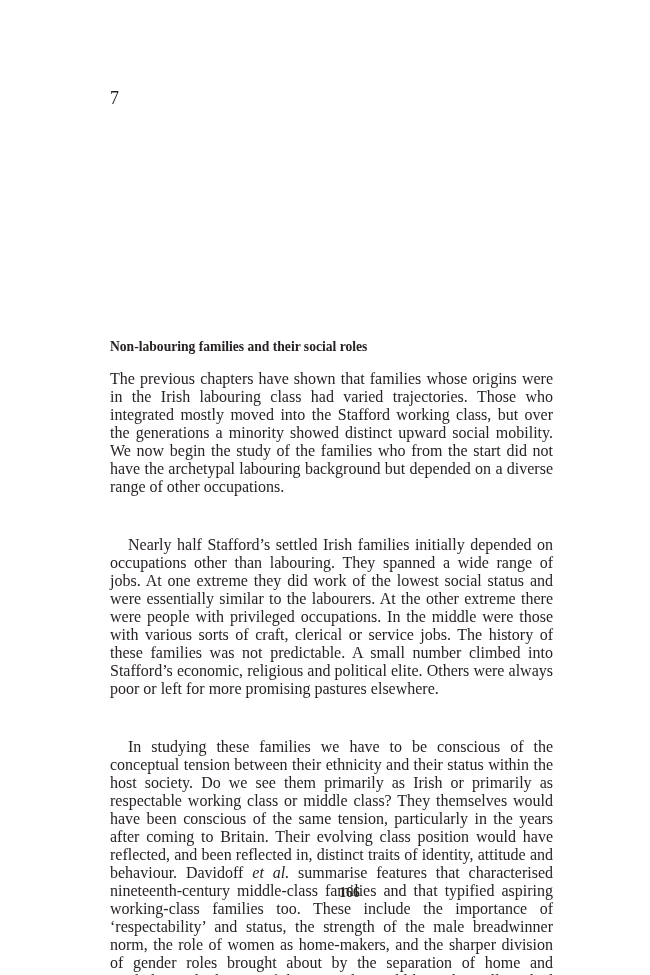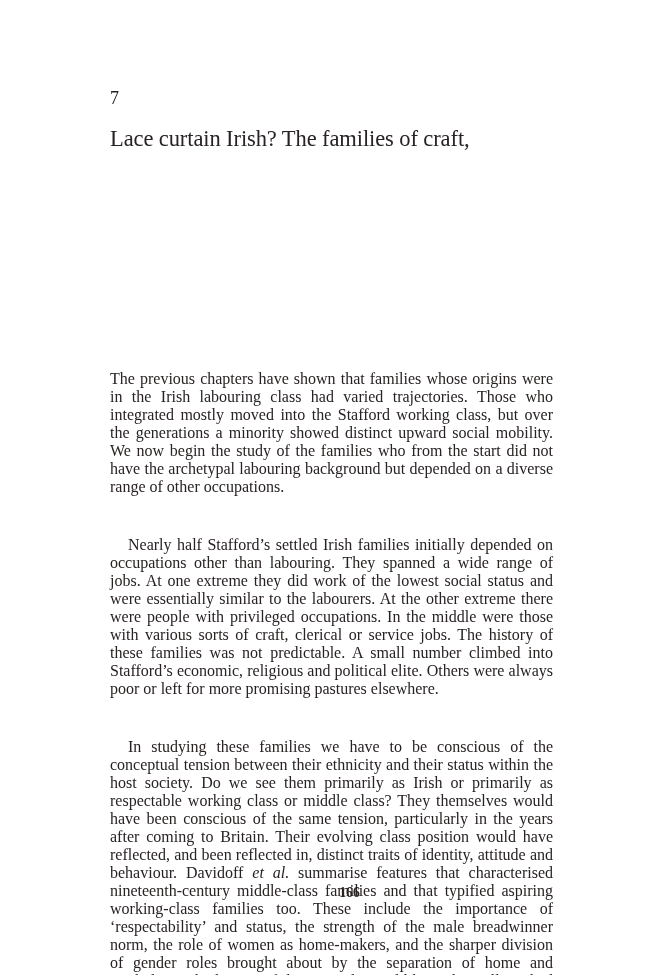--- a/index.html
+++ b/index.html
@@ -78,23 +78,23 @@
   }
 </style>
 </head>
 <body>
 
 <div class="page">
 
   <div class="chapter-number">7</div>
 
   <h1 class="chapter-title" style="margin:0; font-weight:normal;">
-    <span class="title-line">Lace curtain Irish? The families of craft,</span>
   </h1>
 
+  <h2 class="section-heading" style="margin:0;">Non-labouring families and their social roles</h2>
 
   <div class="body-text">
     <p>The previous chapters have shown that families whose origins were in the Irish labouring class had varied trajectories. Those who integrated mostly moved into the Stafford working class, but over the generations a minority showed distinct upward social mobility. We now begin the study of the families who from the start did not have the archetypal labouring background but depended on a diverse range of other occupations.</p>
     <p class="indented">Nearly half Stafford’s settled Irish families initially depended on occupations other than labouring. They spanned a wide range of jobs. At one extreme they did work of the lowest social status and were essentially similar to the labourers. At the other extreme there were people with privileged occupations. In the middle were those with various sorts of craft, clerical or service jobs. The history of these families was not predictable. A small number climbed into Stafford’s economic, religious and political elite. Others were always poor or left for more promising pastures elsewhere.</p>
     <p class="indented"><span>In studying these families we have to be conscious of the conceptual tension between their ethnicity and their status within the host society. Do we see them primarily as Irish or primarily as respectable working class or middle class? They themselves would have been conscious of the same tension, particularly in the years after coming to Britain. Their evolving class position would have reflected, and been reflected in, distinct traits of identity, attitude and behaviour. Davidoff </span><span class="italic">et al.</span><span> summarise features that characterised nineteenth-century middle-class families and that typified aspiring working-class families too. These include the importance of ‘respectability’ and status, the strength of the male breadwinner norm, the role of women as home-makers, and the sharper division of gender roles brought about by the separation of home and workplace. The houses of these people would have the well-washed lace curtains</span></p>
   </div>
 
   <div class="folio">166</div>
 
 </div>

